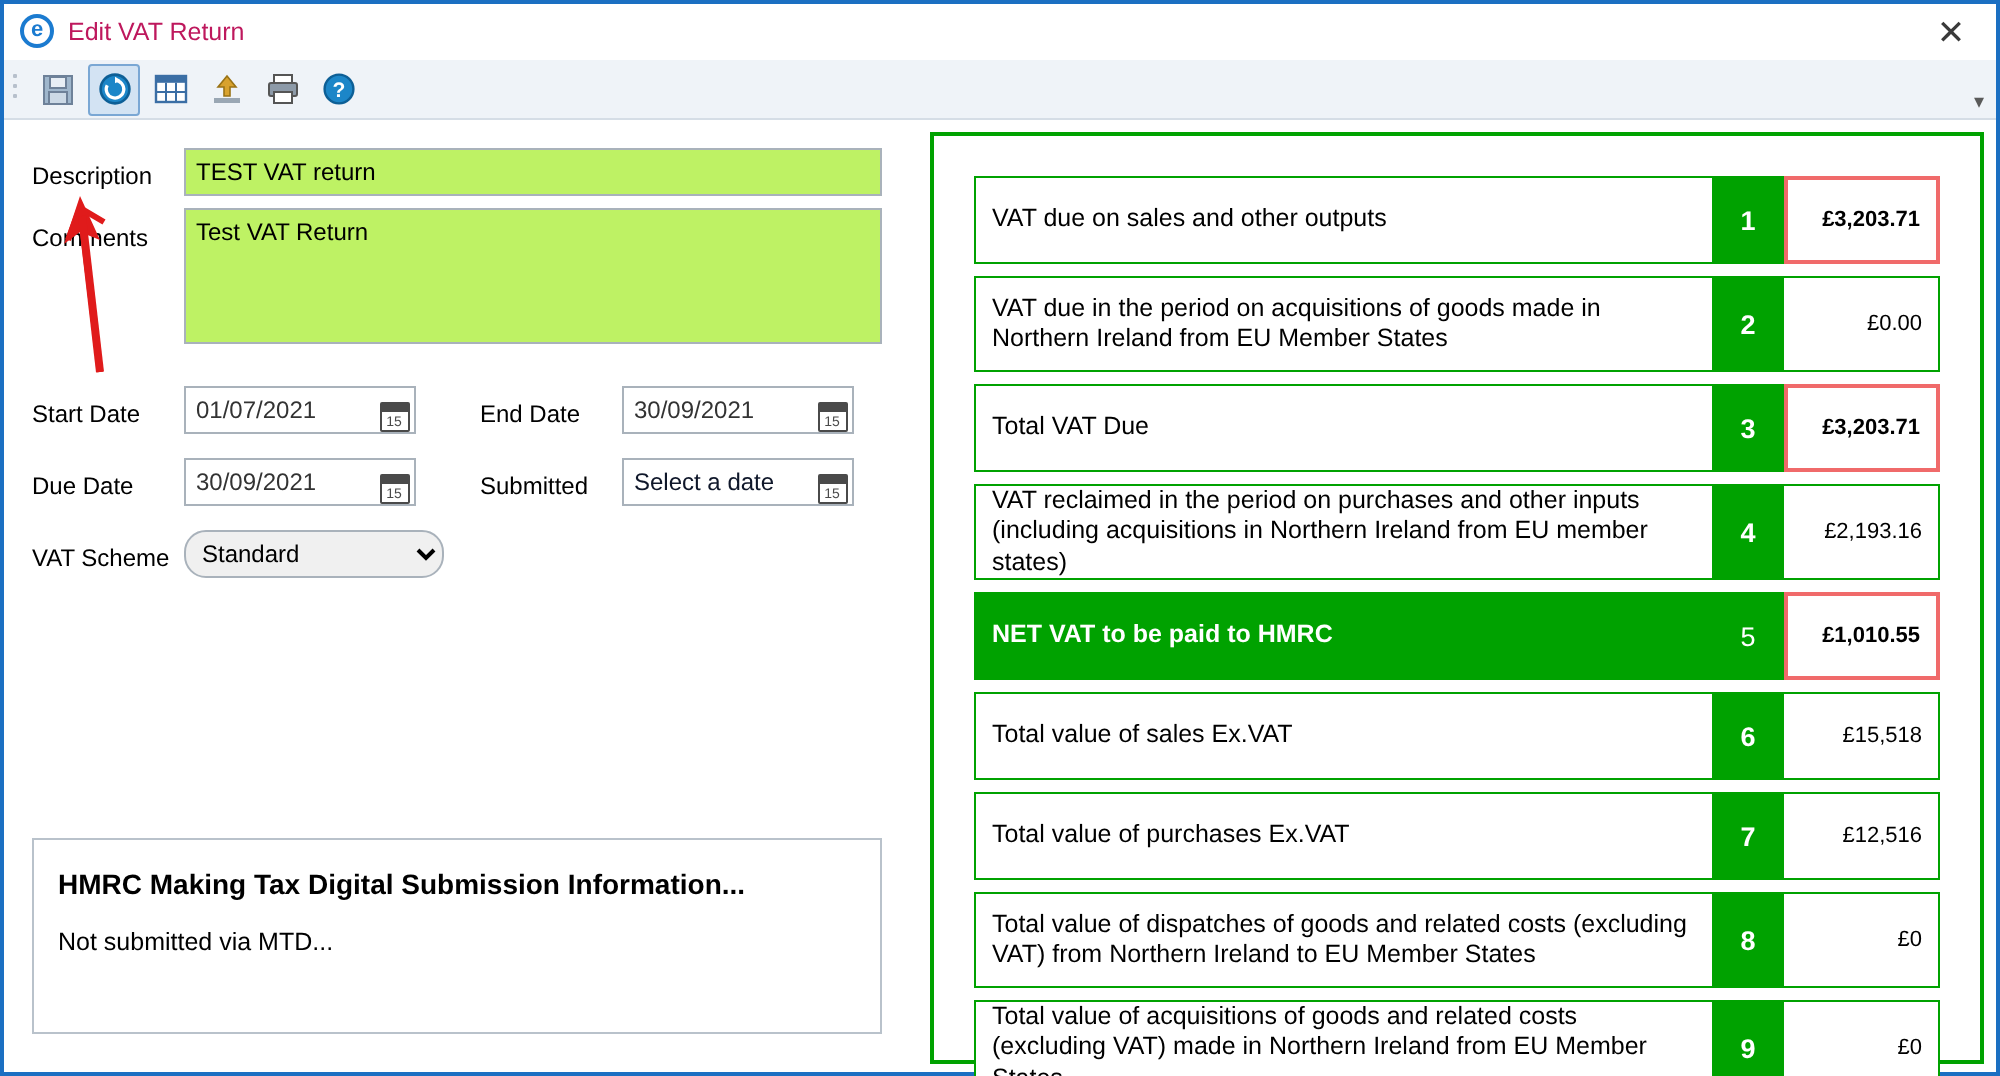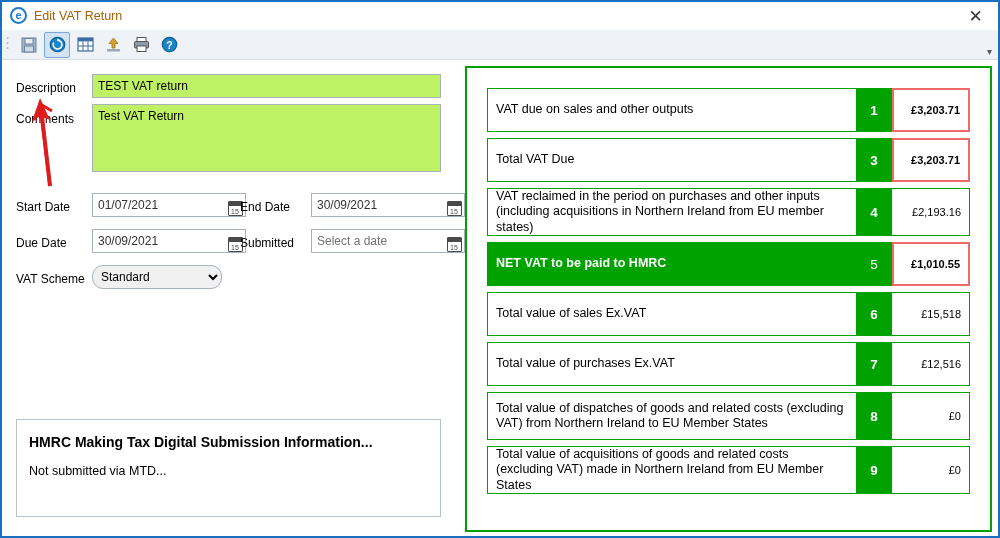--- a/index.html
+++ b/index.html
@@ -30,21 +30,21 @@
     width:17px; height:17px;
     border:2px solid #1b7bd0;
     border-radius:50%;
     color:#1b7bd0;
     font-size:11px; font-weight:bold;
     display:flex; align-items:center; justify-content:center;
     margin-right:7px;
     line-height:1;
   }
   .title-text {
-    color:#a16207;
+    color:#be185d;
     font-size:12.5px;
   }
   .close-btn {
     position:absolute; top:0; right:0;
     width:45px; height:28px;
     display:flex; align-items:center; justify-content:center;
     color:#3a3a3a; font-size:17px;
     cursor:default;
   }
   
@@ -102,26 +102,26 @@
     color:#000;
     outline:none;
   }
   textarea.txt { resize:none; padding:4px 5px; line-height:1.25; }
   .date-wrap { position:absolute; }
   .date-wrap input {
     border:1px solid #a9b2bb;
     background:#ffffff;
     font-size:12px;
     padding:3px 5px;
-    width:154px; height:24px;
+    width:116px; height:24px;
     color:#333;
     outline:none;
     font-family:"Liberation Sans", sans-serif;
   }
-  .date-wrap input.placeholder { color:#737373; }
+  .date-wrap input.placeholder { color:#0f172a; }
   .cal-btn {
     position:absolute; right:1px; top:1px;
     width:20px; height:22px;
     display:flex; align-items:flex-end; justify-content:center;
     background:#ffffff;
   }
   .cal-ico {
     width:15px; height:15px;
     border:1.4px solid #4a4a4a;
     border-radius:1px;
@@ -355,20 +355,25 @@
     </div>
 
     <div class="right">
 
       <div class="vat-row hl">
         <div class="vat-desc">VAT due on sales and other outputs</div>
         <div class="vat-num">1</div>
         <div class="vat-val">£3,203.71</div>
       </div>
 
+      <div class="vat-row tall">
+        <div class="vat-desc">VAT due in the period on acquisitions of goods made in Northern Ireland from EU Member States</div>
+        <div class="vat-num">2</div>
+        <div class="vat-val">£0.00</div>
+      </div>
 
       <div class="vat-row hl">
         <div class="vat-desc">Total VAT Due</div>
         <div class="vat-num">3</div>
         <div class="vat-val">£3,203.71</div>
       </div>
 
       <div class="vat-row tall">
         <div class="vat-desc">VAT reclaimed in the period on purchases and other inputs (including acquisitions in Northern Ireland from EU member states)</div>
         <div class="vat-num">4</div>

